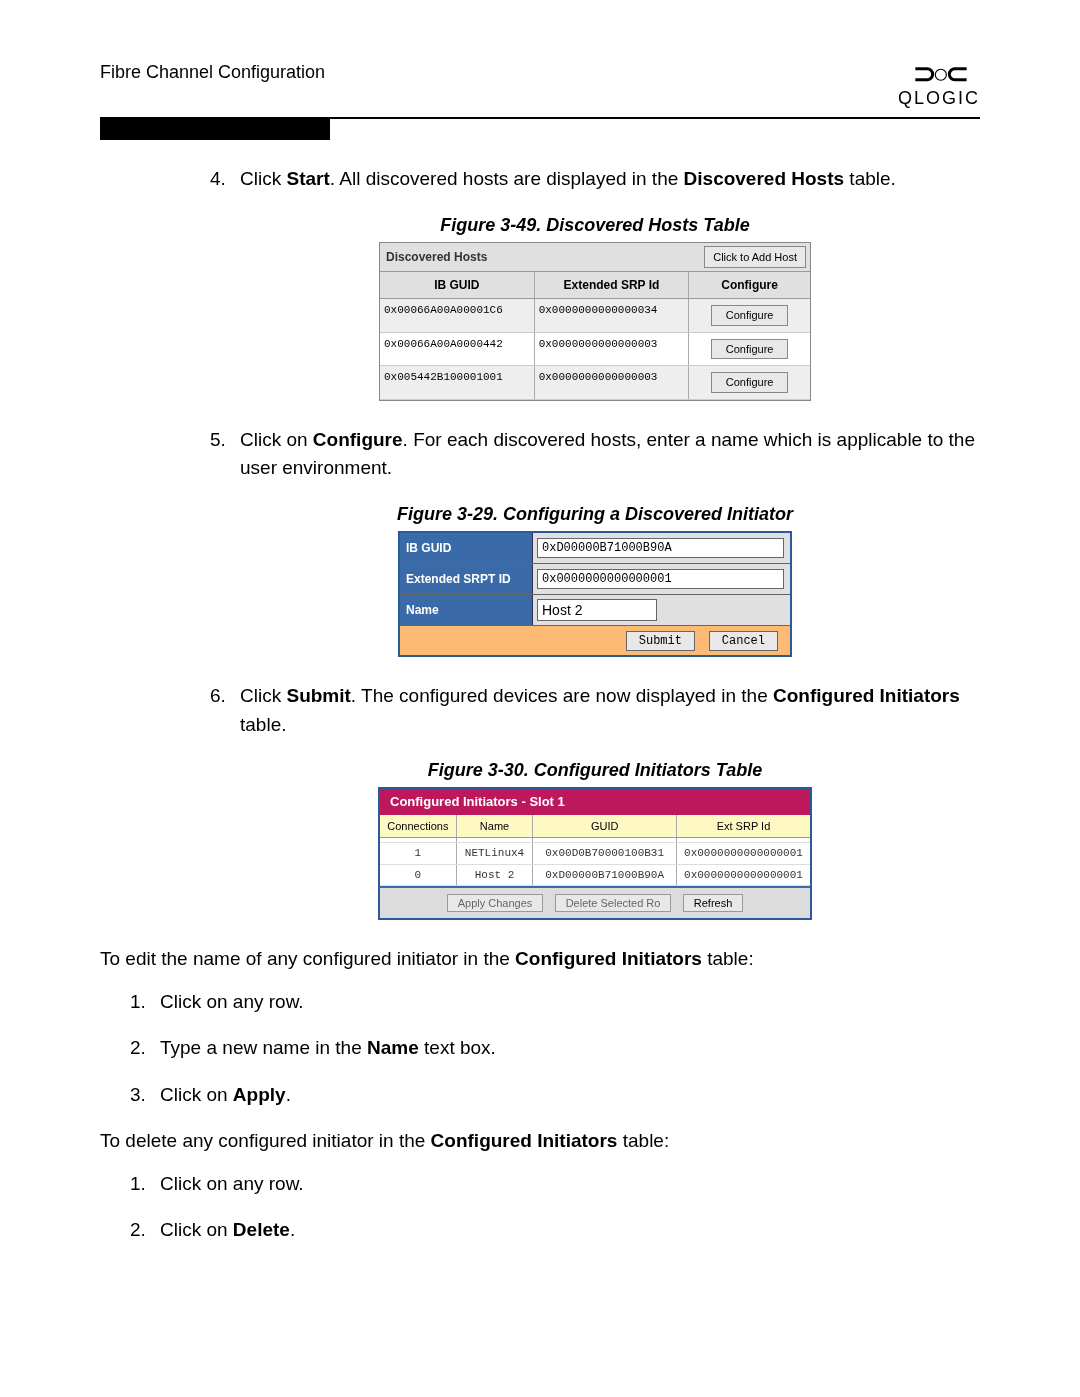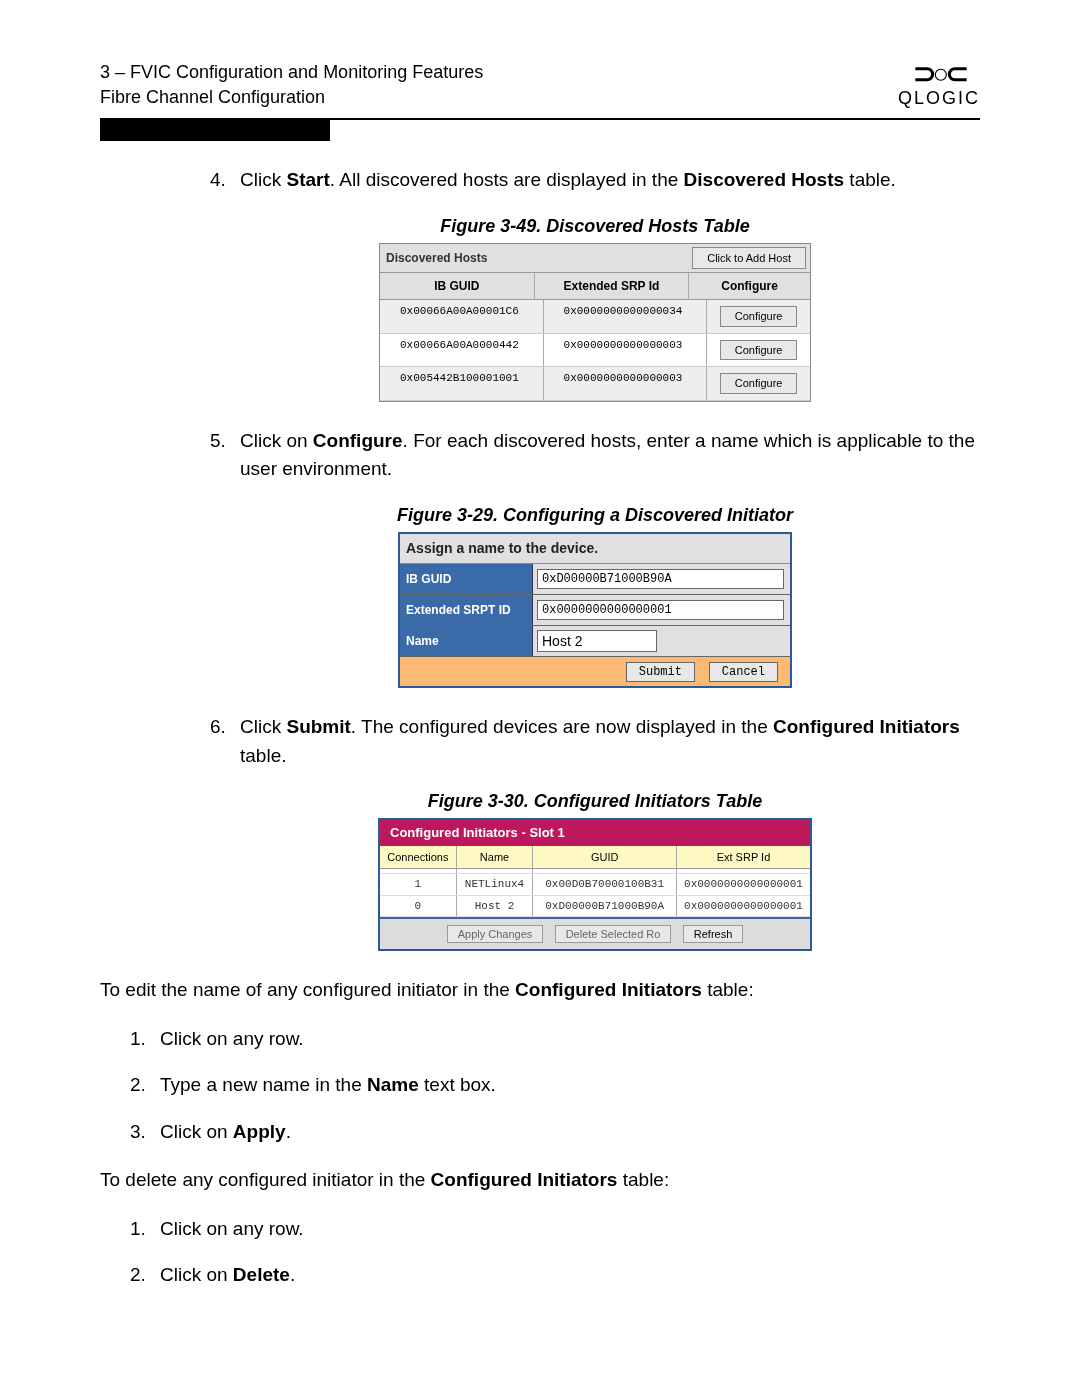--- a/index.html
+++ b/index.html
@@ -89,41 +89,41 @@
     border-bottom: 1px solid #999;
   }
   .dh-title {
     font-weight: bold;
     padding: 4px 6px;
     color:#333;
   }
   .dh-addhost {
     border: 1px solid #888;
     background: #e8e8e8;
-    padding: 2px 14px;
+    padding: 2px 8px;
     margin: 3px 4px;
     font-size: 11px;
     cursor: pointer;
   }
   .dh-headrow {
     display: flex;
     background: #e0e0e0;
     font-weight: bold;
     text-align: center;
     border-bottom: 1px solid #999;
   }
   .dh-col1 { width: 155px; border-right:1px solid #aaa; padding:4px 4px; }
   .dh-col2 { width: 155px; border-right:1px solid #aaa; padding:4px 4px; }
   .dh-col3 { width: 120px; padding:4px 4px; text-align:center; }
   .dh-row {
     display: flex;
     border-bottom: 1px solid #ccc;
     font-size: 12px;
   }
-  .dh-row .dh-col1, .dh-row .dh-col2 { padding:3px 20px; font-family: "Courier New", monospace; font-size:11px;}
+  .dh-row .dh-col1, .dh-row .dh-col2 { padding:3px 4px; font-family: "Courier New", monospace; font-size:11px;}
   .dh-row:nth-child(odd) { background:#eeeeee; }
   .dh-config-btn {
     border: 1px solid #888;
     background: #e8e8e8;
     padding: 1px 14px;
     font-size: 11px;
     cursor: pointer;
     margin: 2px auto;
     display:inline-block;
   }
@@ -226,39 +226,38 @@
   .ci-btn {
     border: 1px solid #999;
     background: #e8e8e8;
     padding: 2px 10px;
     font-size: 11px;
     margin: 0 4px;
     color:#666;
     cursor: pointer;
   }
   .ci-btn.active { color:#000; }
-  .para { margin: 20px 0; }
+  .para { margin: 14px 0; }
   .edit-list { margin-left: 0; }
   .bold { font-weight: bold; }
   .footer {
     margin-top: 50px;
     border-top: 2px solid #000;
     padding-top: 12px;
     display: flex;
     justify-content: space-between;
     font-size: 17px;
   }
 </style>
 </head>
 <body>
 
 <div class="page">
   <div class="header-row">
     <div class="header-left">
-      <div>3 – FVIC Configuration and Monitoring Features</div>
       <div>Fibre Channel Configuration</div>
     </div>
     <div class="logo-area">
       <span class="logo-icon">⊃○⊂</span>
       <span class="logo-text">QLOGIC</span>
     </div>
   </div>
   <div class="black-bar"></div>
 
   <div class="content">
@@ -303,21 +302,20 @@
     <div class="step">
       <div class="step-num">5.</div>
       <div>
         <span>Click on </span><span class="bold">Configure</span><span>. For each discovered hosts, enter a name which is applicable to the user environment.</span>
       </div>
     </div>
 
     <div class="fig-caption">Figure 3-29. Configuring a Discovered Initiator</div>
     <div class="fig-wrap">
       <div class="assign-table">
-        <div class="assign-title">Assign a name to the device.</div>
         <div class="assign-row">
           <div class="assign-label">IB GUID</div>
           <div class="assign-value"><input value="0xD00000B71000B90A" style=""></div>
         </div>
         <div class="assign-row">
           <div class="assign-label">Extended SRPT ID</div>
           <div class="assign-value"><input value="0x0000000000000001" style=""></div>
         </div>
         <div class="assign-row">
           <div class="assign-label">Name</div>

